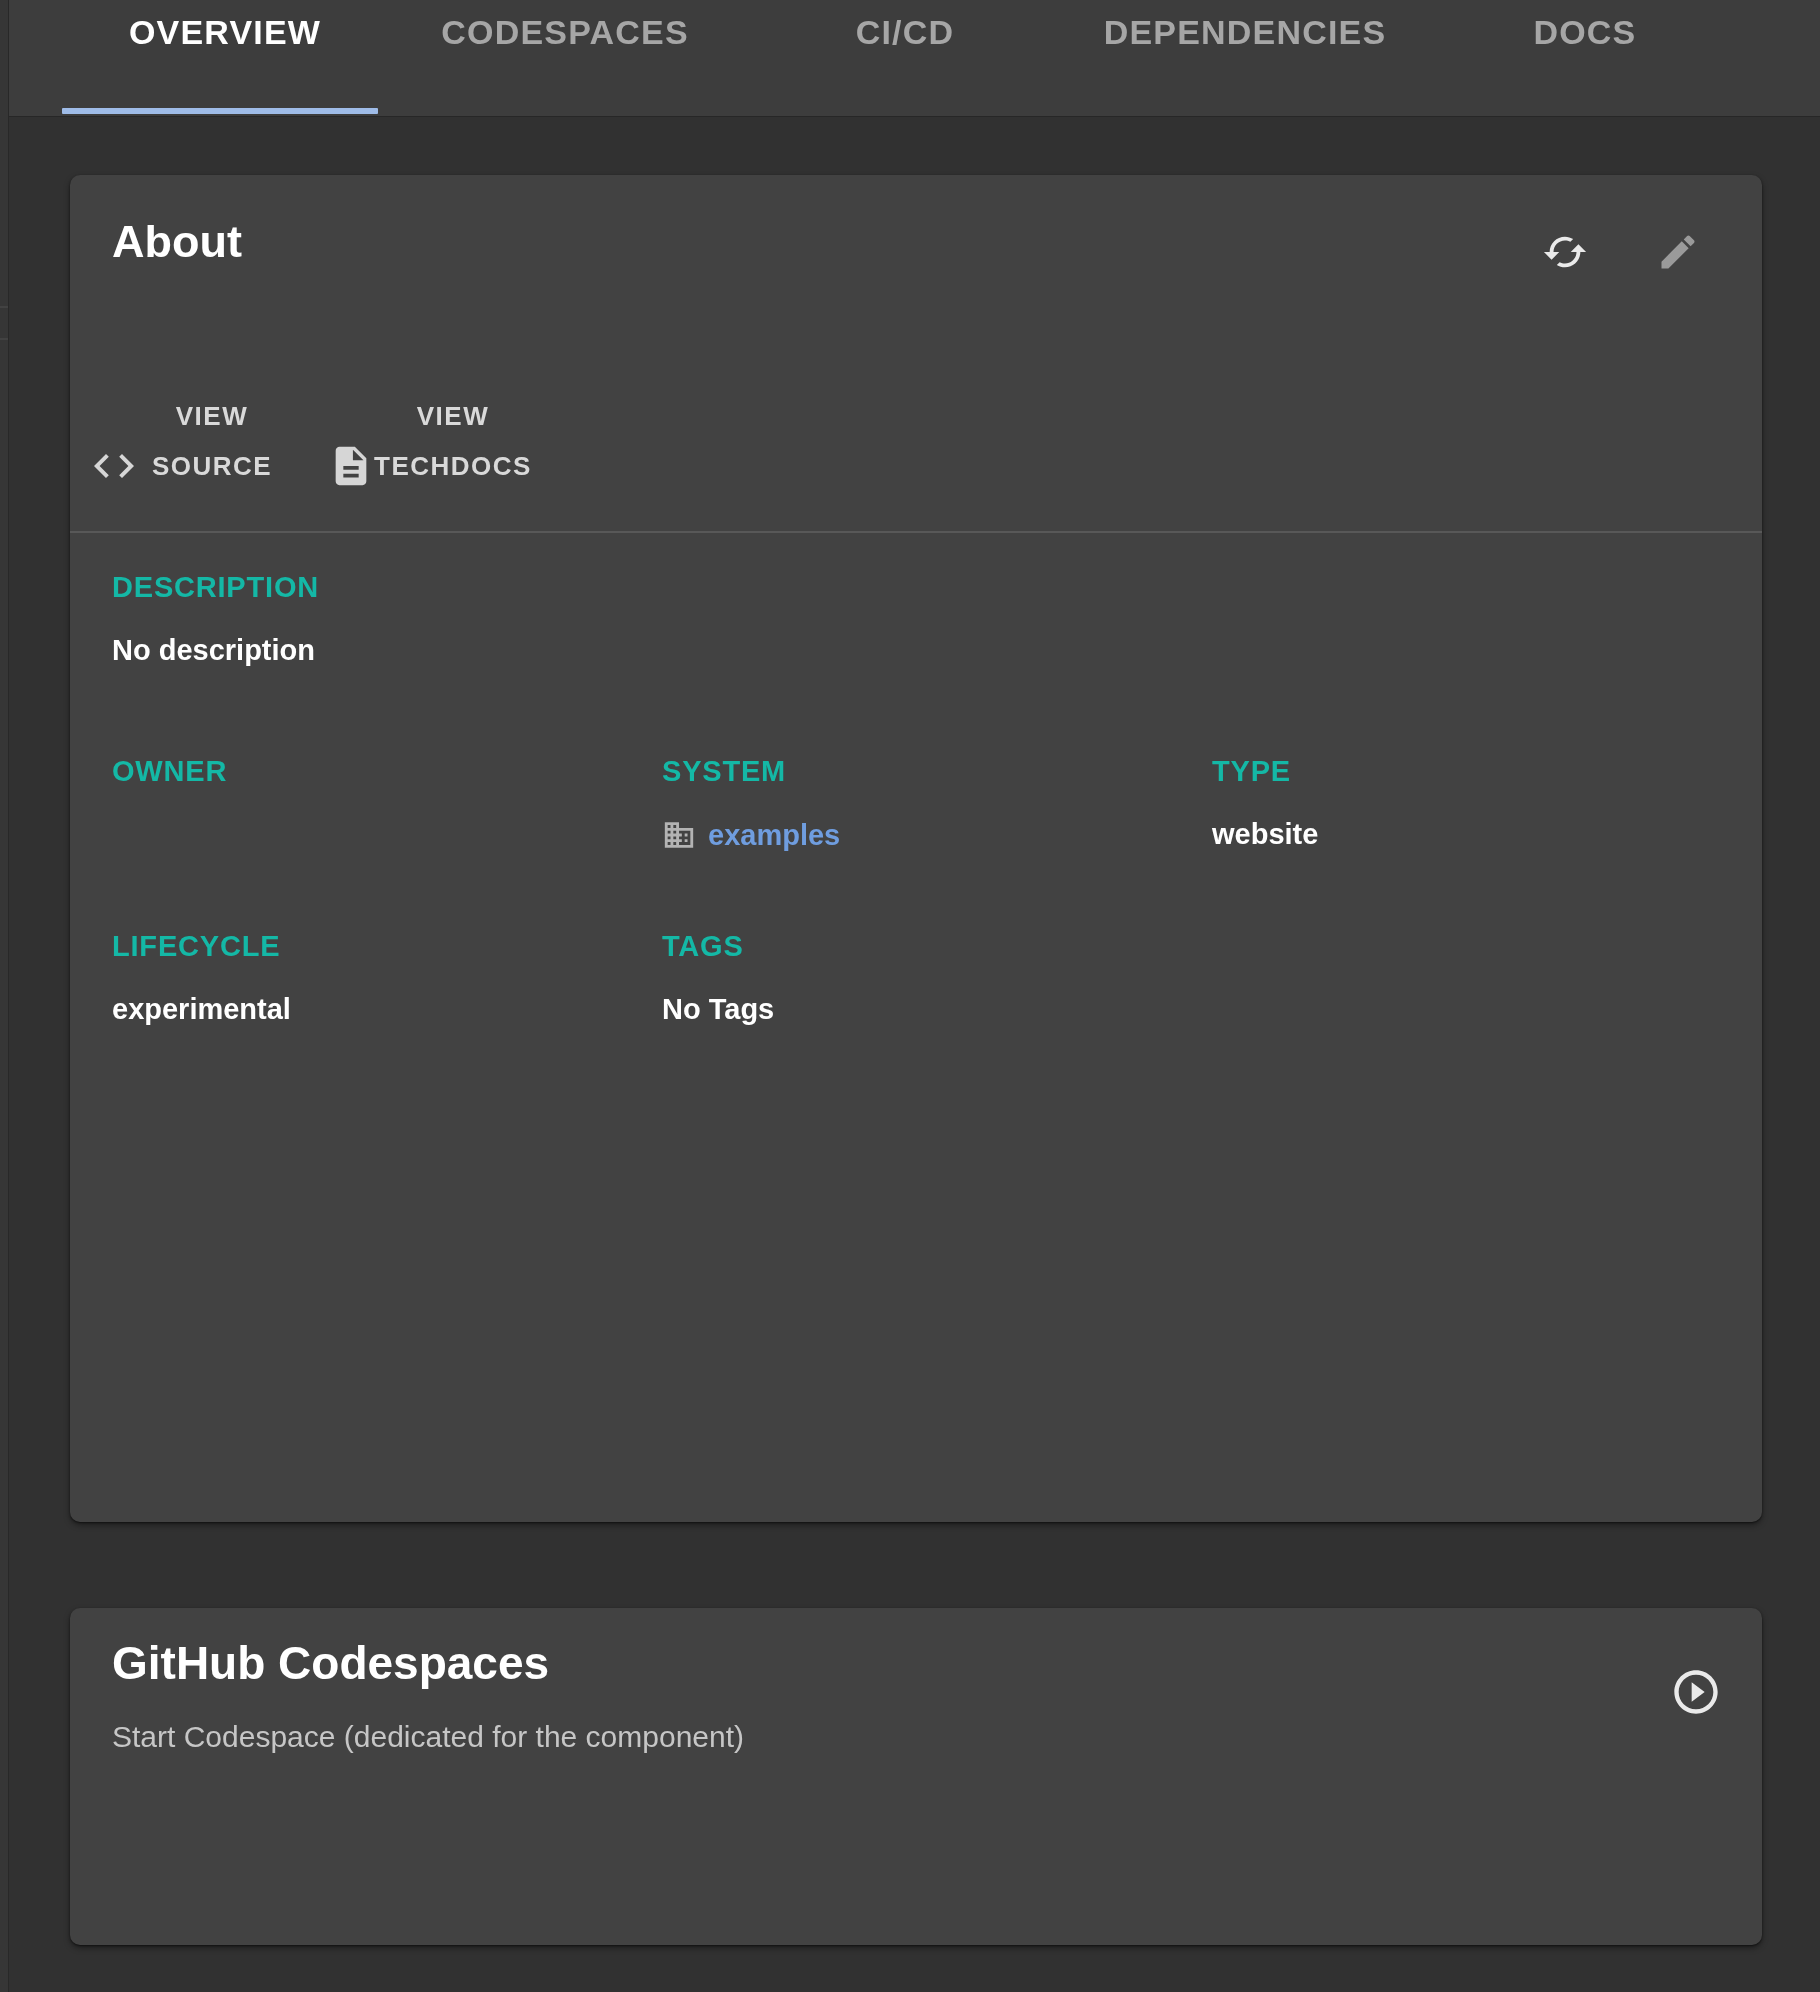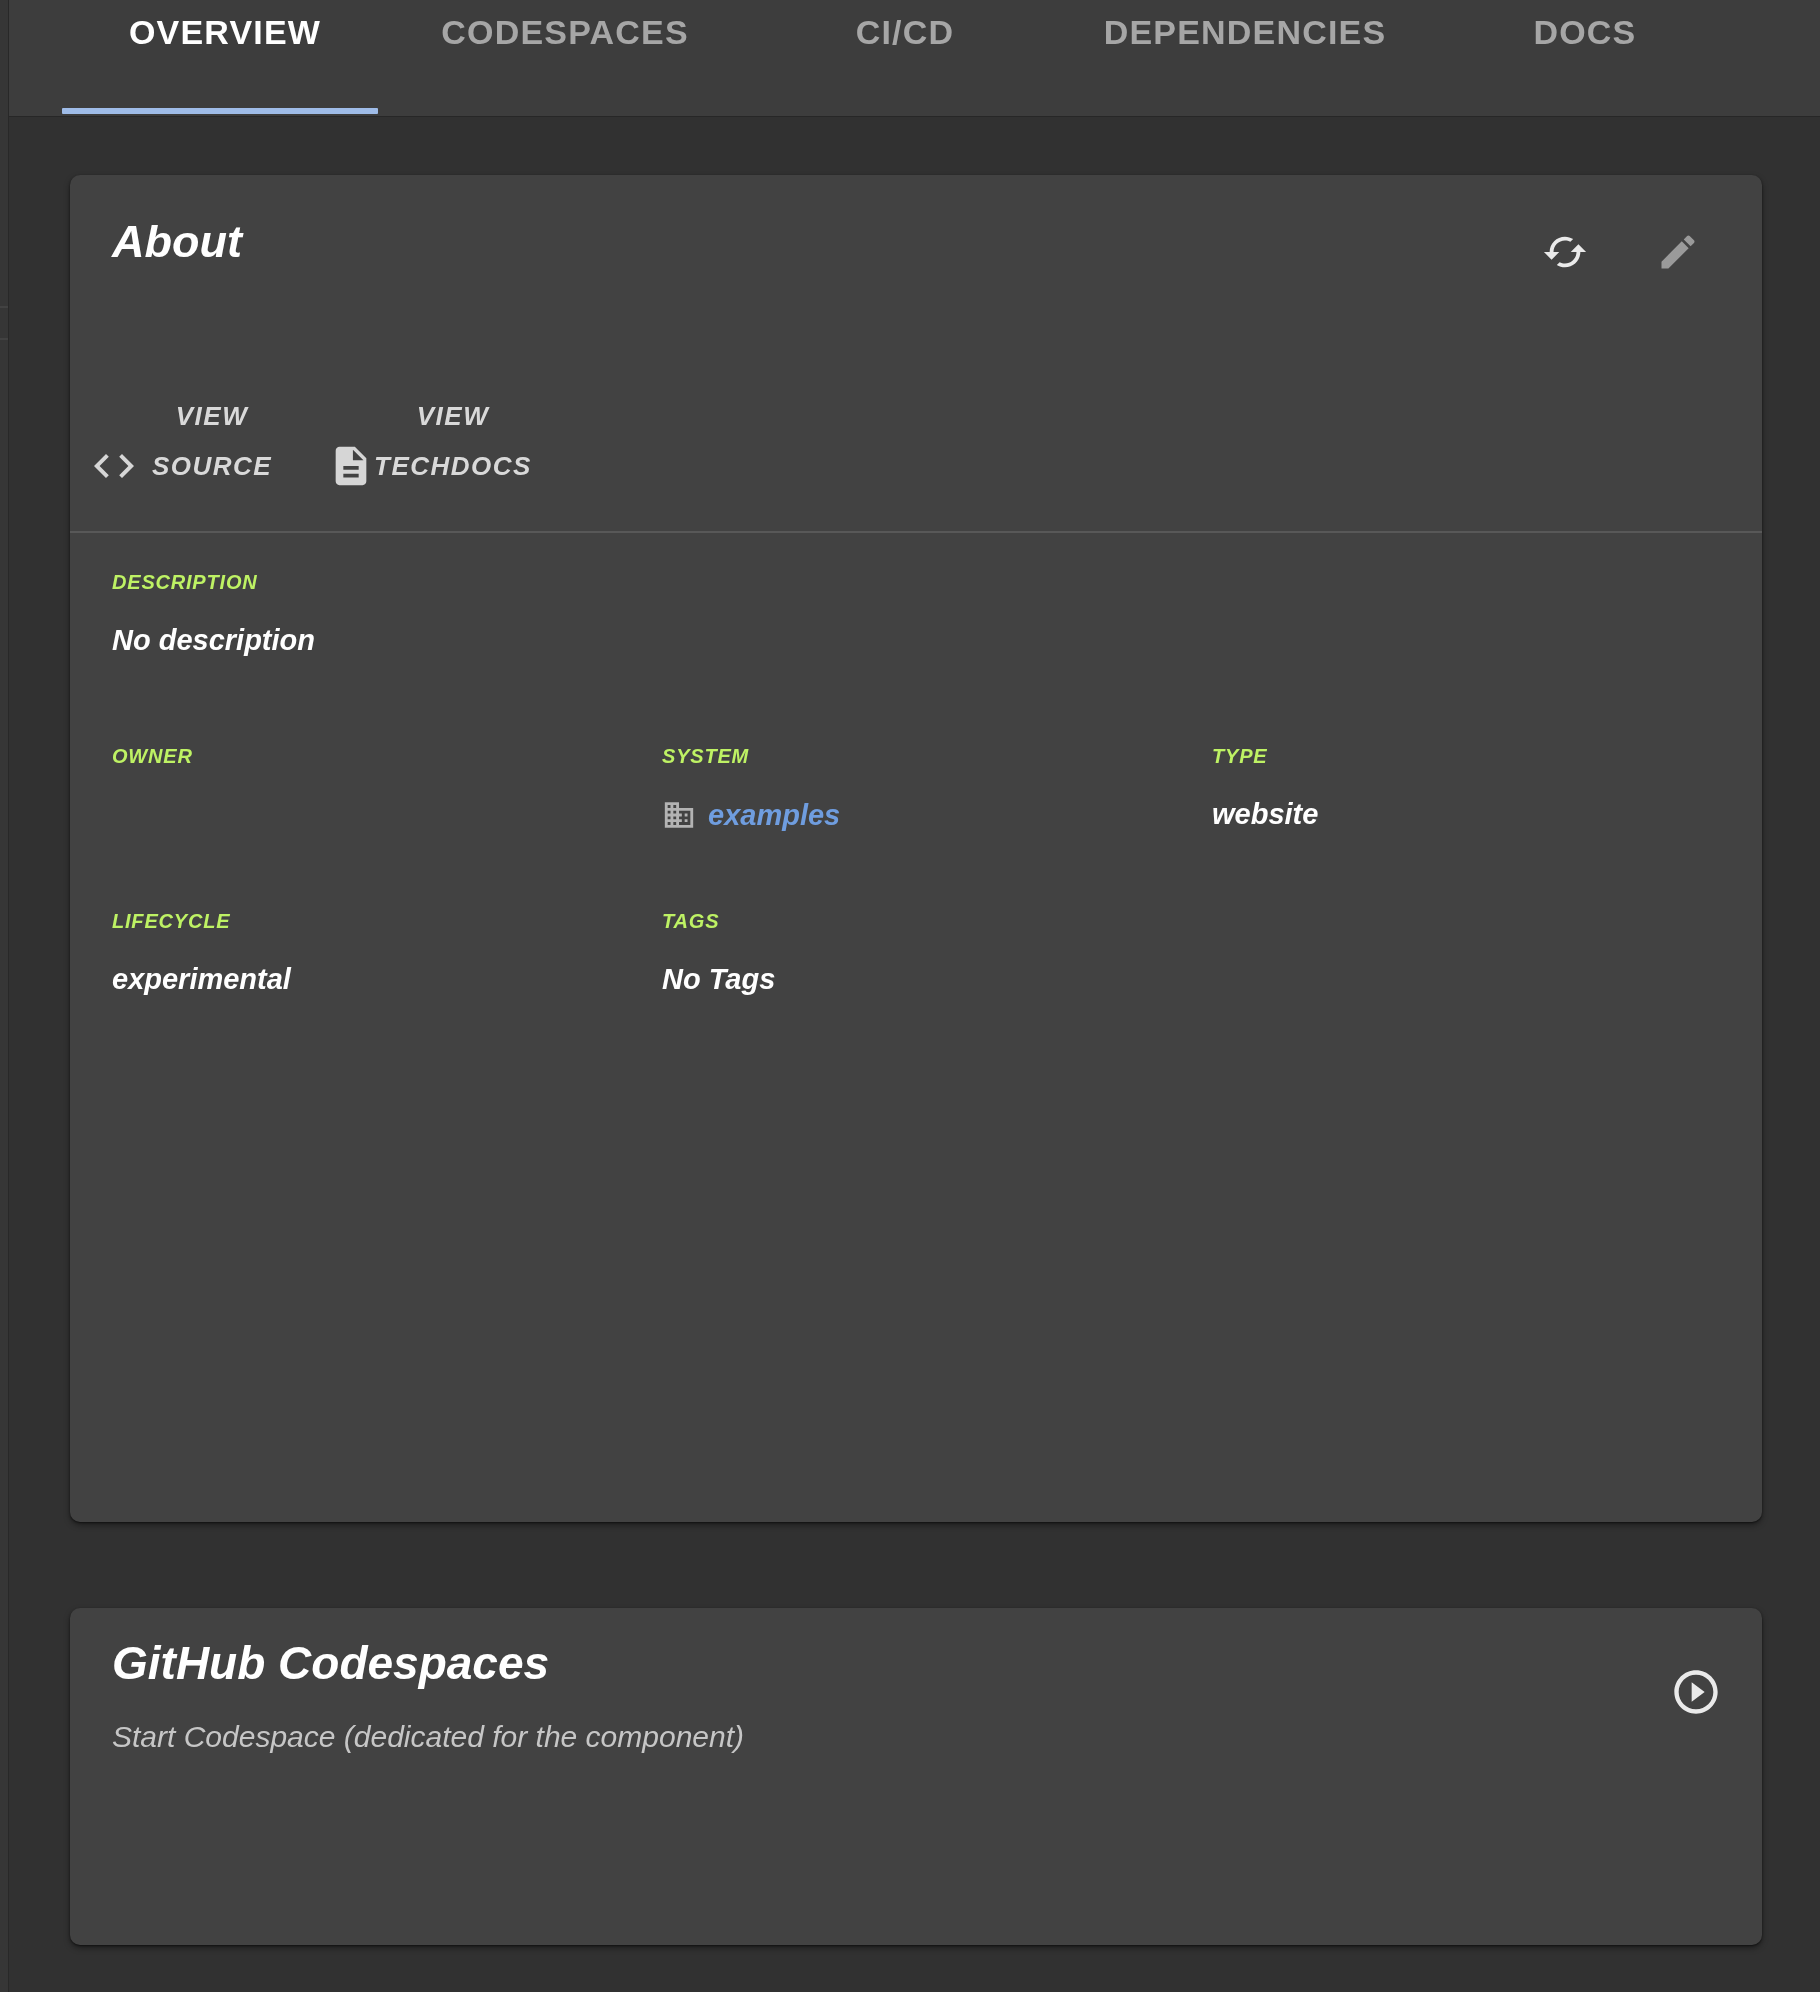--- a/index.html
+++ b/index.html
@@ -44,21 +44,20 @@
 
   
   .content { position:absolute; left:9px; top:117px; right:0; }
   .card {
     background:#424242;
     border-radius:10px;
     box-shadow:0 3px 6px rgba(0,0,0,.4), 0 1px 2px rgba(0,0,0,.5);
     margin-left:61px;
     width:1692px;
     position:relative;
-    font-style:italic;
   }
   .about-card { margin-top:58px; height:1347px; }
 
   .card-header { padding:40px 40px 0 42px; display:flex; justify-content:space-between; }
   .card-title { font-size:45px; font-weight:700; color:#ffffff; line-height:1.2; }
   .card-actions { display:flex; gap:52px; margin-top:6px; margin-right:14px; }
   .icon-btn { background:none; border:none; cursor:pointer; padding:8px; line-height:0; }
   .icon-btn svg { display:block; }
 
   .about-buttons { display:flex; gap:42px; padding-left:20px; margin-top:86px; }
@@ -71,22 +70,22 @@
     margin-top:22px; text-align:center; width:165px;
     font-size:26px; font-weight:700; letter-spacing:1.5px;
     color:#d9d9d9; line-height:50px; text-transform:uppercase;
     font-family:"Liberation Sans", sans-serif;
   }
 
   .card-divider { margin-top:40px; height:0; border-top:2px solid #585858; }
 
   .about-body { padding:38px 42px 0 42px; }
   .field-label {
-    font-size:20px; font-weight:700; letter-spacing:.8px;
-    color:#bef264; text-transform:uppercase;
+    font-size:29px; font-weight:700; letter-spacing:.8px;
+    color:#14b8a6; text-transform:uppercase;
   }
   .field-value { margin-top:30px; font-size:29px; font-weight:700; color:#ffffff; }
   .field-value.link-row { display:flex; align-items:center; gap:12px; }
   .entity-link { color:#6f9ddf; text-decoration:none; font-weight:700; cursor:pointer; }
   .link-icon { color:#b3b3b3; line-height:0; }
 
   .fields-grid {
     margin-top:88px;
     display:grid;
     grid-template-columns:550px 550px 550px;

